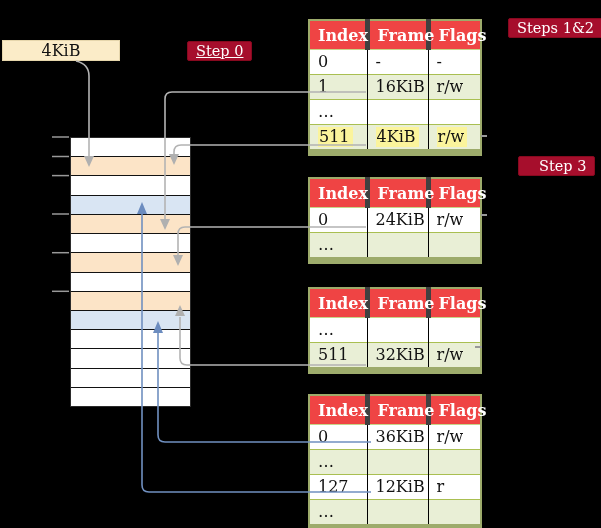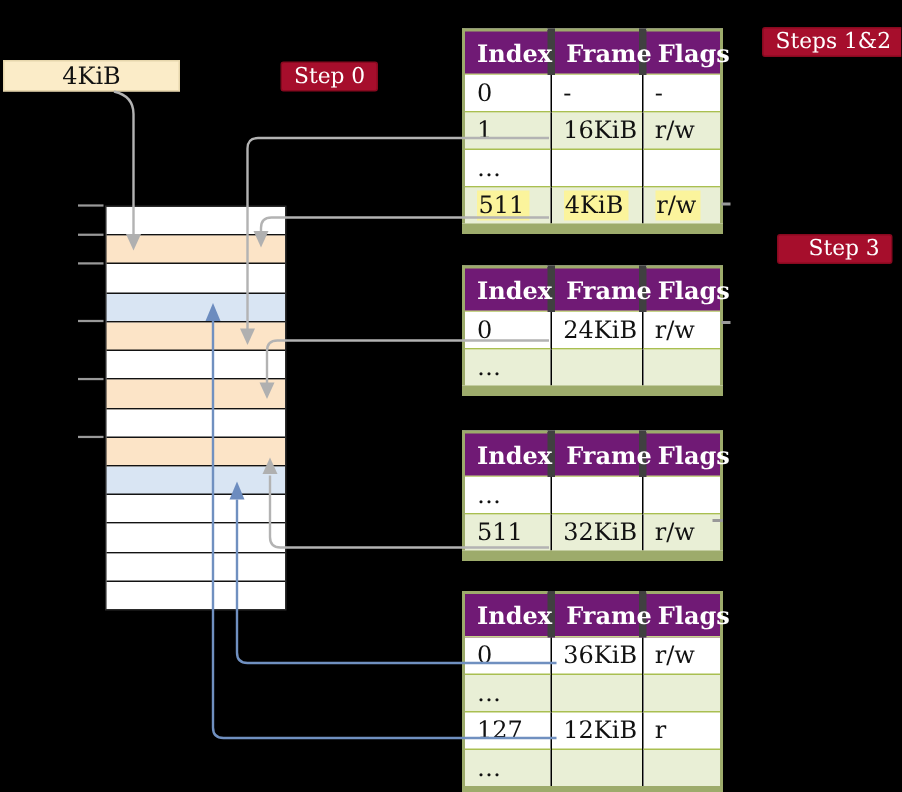--- a/index.html
+++ b/index.html
@@ -6,38 +6,38 @@
   #canvas{position:relative;width:601px;height:528px;background:#000;overflow:hidden;
           font-family:"DejaVu Serif","Liberation Serif",serif;}
   
   .regbox{position:absolute;left:2px;top:40px;width:118px;height:21px;background:#fbecc8;
           border:1px solid #e6d6ac;box-sizing:border-box;text-align:center;
           font-size:16px;color:#111;line-height:19px;}
   
   .badge{position:absolute;background:#a60e2c;color:#fff;font-size:14.5px;line-height:16px;
          padding:1px 8px;border-radius:2px;border:1px solid #87091f;box-sizing:border-box;
          white-space:nowrap;}
-  #badge-step0 {left:187px;top:41px;}
+  #badge-step0 {left:187px;top:41px;text-decoration:underline;}
   #badge-steps12{left:508px;top:18px;}
   #badge-step3 {left:518px;top:156px;padding-left:20px;}
   #badge-step4 {left:513px;top:266px;}
   
   .memcol{position:absolute;left:70px;top:137px;width:121px;height:270px;
           border:1px solid #2b2b2b;box-sizing:border-box;display:flex;flex-direction:column;}
   .mrow{flex:1;border-bottom:1px solid #121212;}
   .mrow:last-child{border-bottom:none;}
   .mrow[data-kind="white"]{background:#ffffff;}
   .mrow[data-kind="peach"]{background:#fce4c7;}
   .mrow[data-kind="blue"] {background:#d9e5f3;}
   
   table.ptable{position:absolute;left:308px;width:172px;border-collapse:collapse;
                background:#fff;table-layout:fixed;
                border:2px solid #9dab6b;border-bottom-width:7px;}
   .ptable col.c1{width:58px;} .ptable col.c2{width:61px;} .ptable col.c3{width:53px;}
-  .ptable th{background:#701a75;color:#fff;font-weight:bold;font-size:16px;text-align:left;
+  .ptable th{background:#ef4444;color:#fff;font-weight:bold;font-size:16px;text-align:left;
              height:22px;padding:3px 0 3px 8px;border-bottom:1.5px solid #c6d488;}
   .ptable th + th{border-left:5px solid #404040;}
   .ptable td{font-size:16px;color:#111;height:24px;line-height:24px;padding:0 0 0 8px;
              white-space:nowrap;overflow:hidden;}
   .ptable td + td{border-left:1px solid #000;}
   .ptable tr + tr td{border-top:1.5px solid #a9bf51;}
   .ptable tr.shade{background:#e9efd6;}
   .ptable tr.hl .cell{background:#fbf49c;padding:0 3px 1px 1px;}
   #table-1{top:19px;} #table-2{top:177px;} #table-3{top:287px;} #table-4{top:394px;}
   

